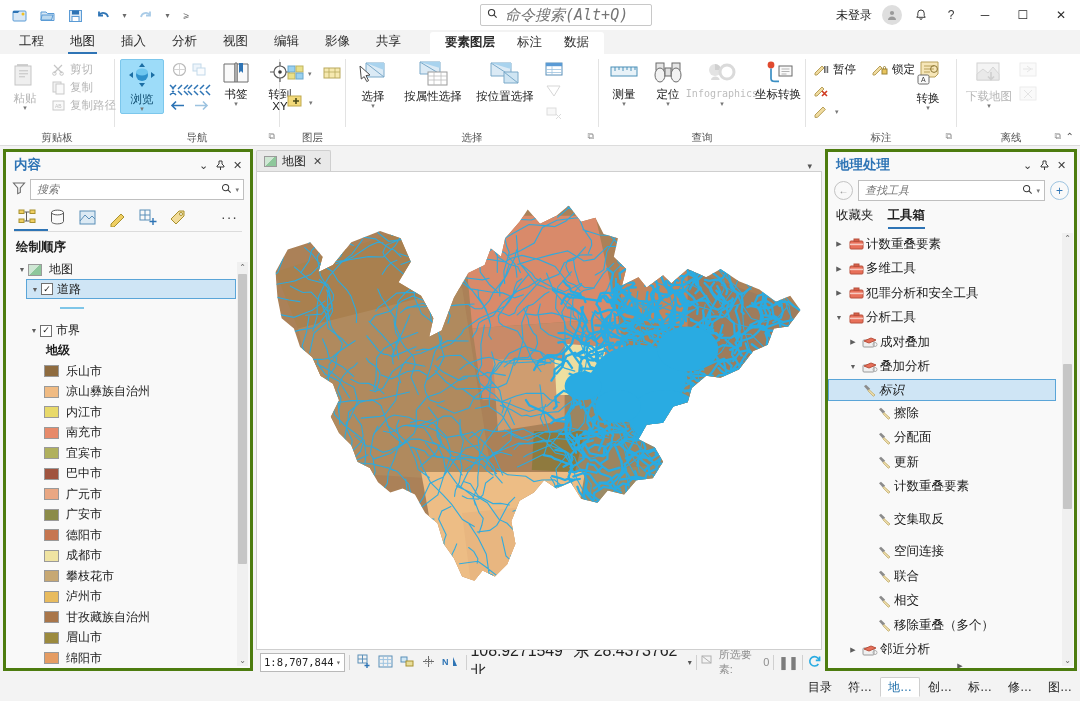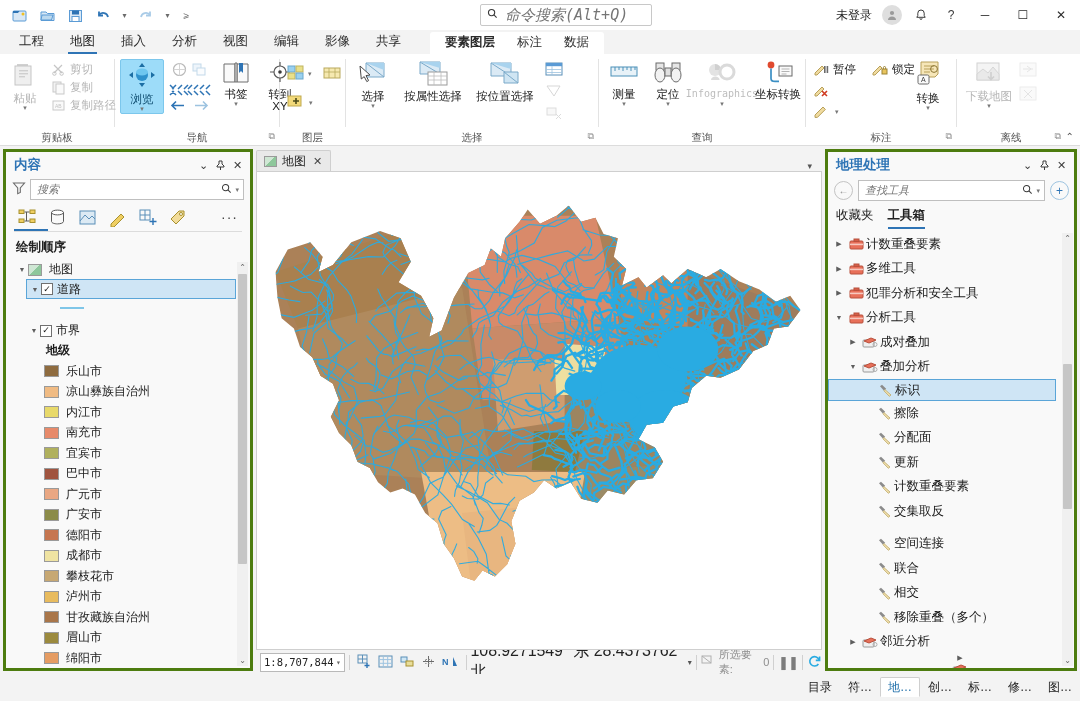--- a/index.html
+++ b/index.html
@@ -988,21 +988,21 @@
               <span class="gtri">▼</span>
               <span class="gicon">
                 <svg width="16" height="14" viewBox="0 0 16 14">
                   <rect x="1" y="5" width="11" height="7" rx="1" fill="#f0f0f0" stroke="#9a9a9a"></rect>
                   <path d="M2 6l7-3 5 2-7 3z" fill="#e8705a" stroke="#b8503c"></path>
                   <circle cx="13" cy="9.5" r="2" fill="none" stroke="#b0b0b0"></circle>
                 </svg>
               </span>
               <span>叠加分析</span>
             </div>
-            <div class="grow sel" style="padding-left: 32px;">
+            <div class="grow sel" style="padding-left: 16px; font-style: italic;">
               <span class="gtri"></span>
               <span class="gicon">
                 <svg width="15" height="14" viewBox="0 0 15 14">
                   <path d="M2 3.2l2-1.4 4.2 4 -2.4 1.6z" fill="#8b8b8b"></path>
                   <path d="M7 6.6l6 5.4-1.7 1.3-5.4-5.5z" fill="#efdfae" stroke="#b8a05a" stroke-width=".7"></path>
                 </svg>
               </span>
               <span>标识</span>
             </div>
             <div class="grow" style="padding-left: 32px;">
@@ -1038,21 +1038,21 @@
             <div class="grow" style="padding-left: 32px;">
               <span class="gtri"></span>
               <span class="gicon">
                 <svg width="15" height="14" viewBox="0 0 15 14">
                   <path d="M2 3.2l2-1.4 4.2 4 -2.4 1.6z" fill="#8b8b8b"></path>
                   <path d="M7 6.6l6 5.4-1.7 1.3-5.4-5.5z" fill="#efdfae" stroke="#b8a05a" stroke-width=".7"></path>
                 </svg>
               </span>
               <span>计数重叠要素</span>
             </div>
-            <div class="grow" style="padding-left: 32px;">
+            <div class="grow" style="padding-left: 32px; margin-top: 8px;">
               <span class="gtri"></span>
               <span class="gicon">
                 <svg width="15" height="14" viewBox="0 0 15 14">
                   <path d="M2 3.2l2-1.4 4.2 4 -2.4 1.6z" fill="#8b8b8b"></path>
                   <path d="M7 6.6l6 5.4-1.7 1.3-5.4-5.5z" fill="#efdfae" stroke="#b8a05a" stroke-width=".7"></path>
                 </svg>
               </span>
               <span>交集取反</span>
             </div>
             <div class="grow" style="padding-left: 32px; margin-top: 8px;">

